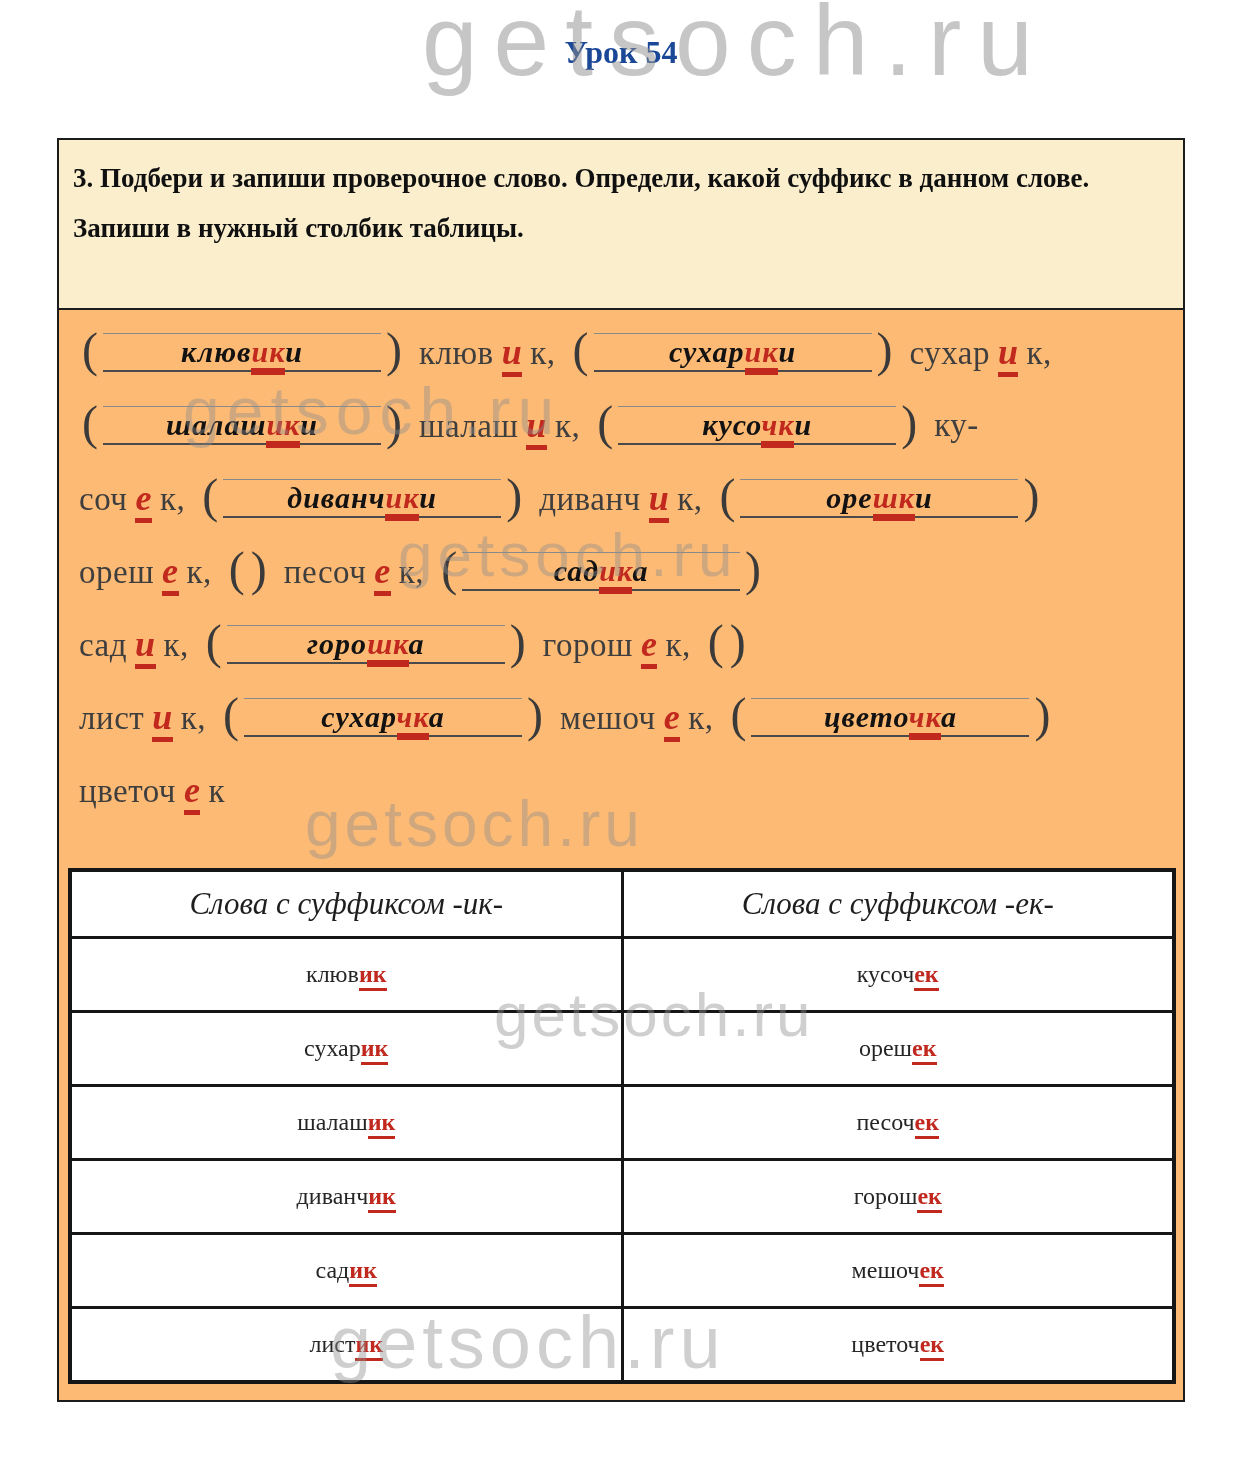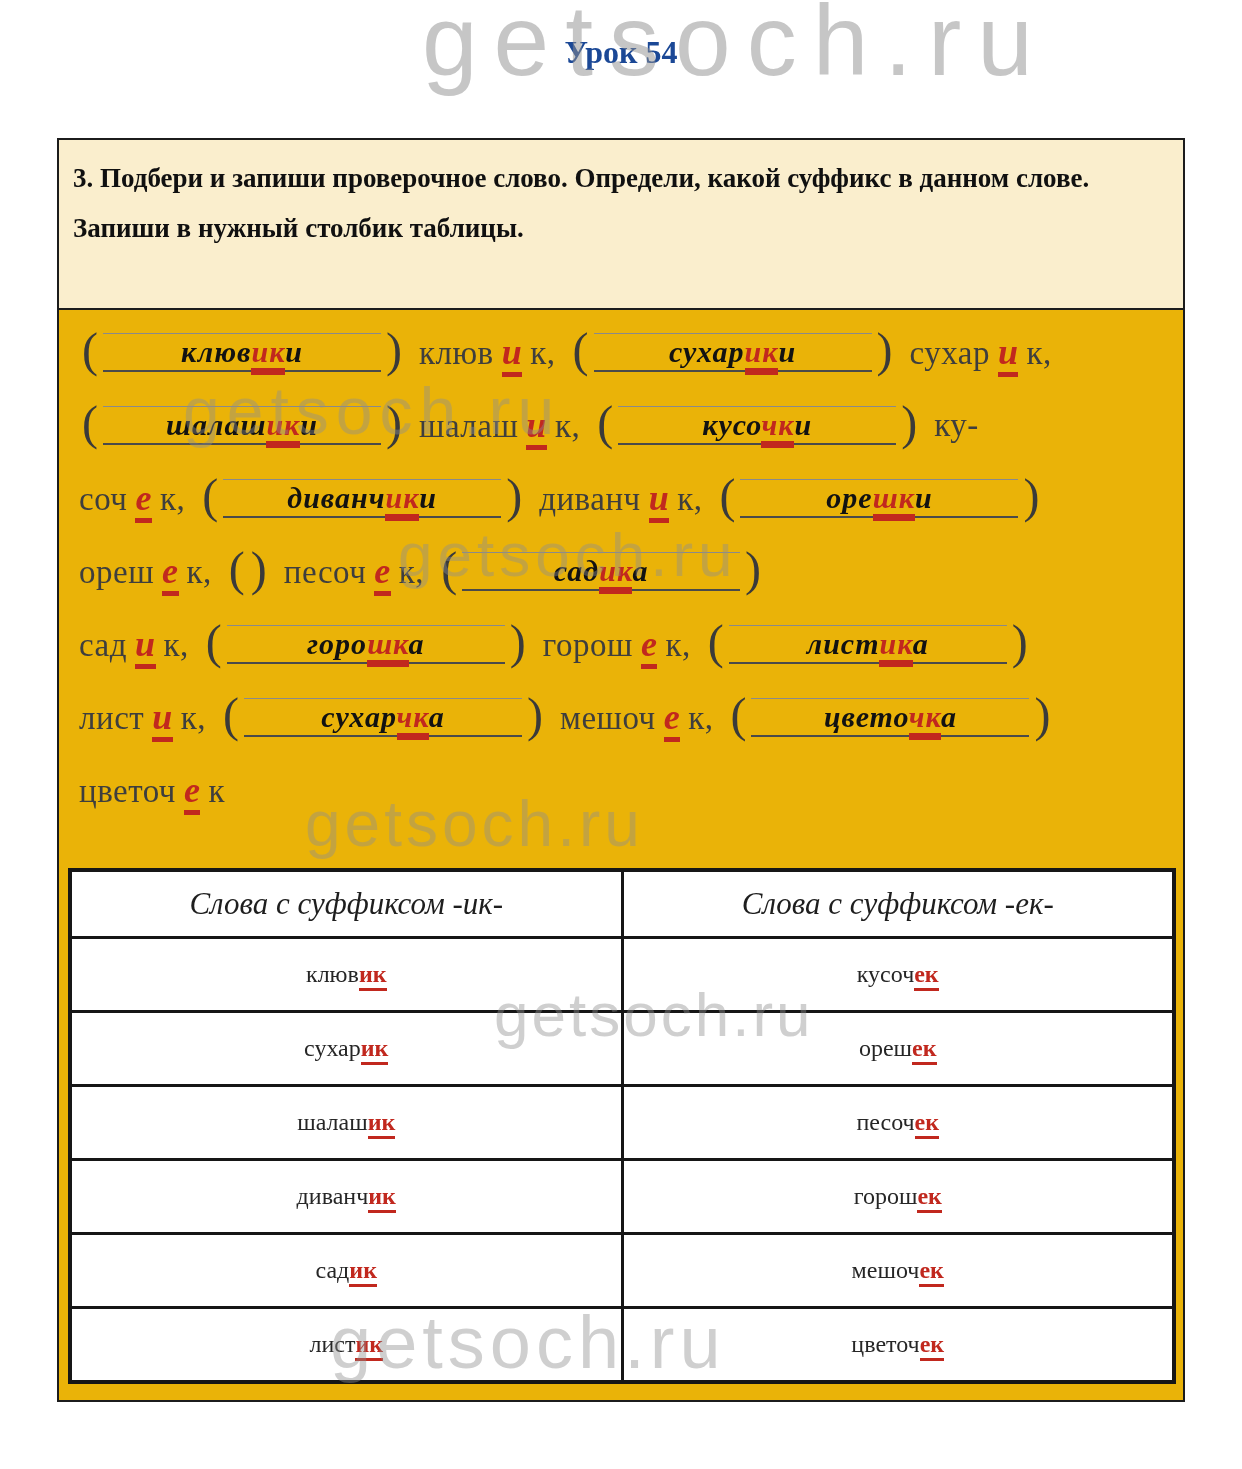--- a/index.html
+++ b/index.html
@@ -26,21 +26,21 @@
   .wm-5{left:494px;top:984px;font-size:62px;letter-spacing:3px}
   .wm-6{left:330px;top:1306px;font-size:74px;letter-spacing:5px}
 
   .title{
     position:absolute;top:34px;left:0;width:100%;text-align:center;margin:0;
     font-size:32px;font-weight:bold;color:var(--blue);z-index:20;
   }
 
   .frame{
     position:absolute;left:57px;top:138px;width:1128px;height:1264px;
-    border:2px solid var(--ink);background:#eab308;box-sizing:border-box;
+    border:2px solid var(--ink);background:#fdba74;box-sizing:border-box;
   }
 
   .task-box{
     background:var(--cream);border-bottom:2px solid var(--ink);
     height:170px;box-sizing:border-box;padding:13px 16px 0 14px;
   }
   .task-box p{margin:0;font-size:27px;font-weight:bold;color:#101010;line-height:50px;}
 
   .exercise{padding:6px 0 0 20px;}
   .ex-line{height:73px;display:flex;align-items:center;white-space:nowrap;}
@@ -154,21 +154,20 @@
         <div class="ex-line">
           <span class="tok plain"><span class="pl-seg">сад</span><span class="pl-seg red">и</span><span class="pl-seg">к,</span></span>
           <span class="tok blank-group">
             <span class="par">(</span>
             <span class="blank"><span class="ans-seg">горо</span><span class="ans-seg red">шк</span><span class="ans-seg">а</span></span>
             <span class="par">)</span>
           </span>
           <span class="tok plain"><span class="pl-seg">горош</span><span class="pl-seg red">е</span><span class="pl-seg">к,</span></span>
           <span class="tok blank-group">
             <span class="par">(</span>
-            <span class="blank"><span class="ans-seg">лист</span><span class="ans-seg red">ик</span><span class="ans-seg">а</span></span>
             <span class="par">)</span>
           </span>
         </div>
         <div class="ex-line">
           <span class="tok plain"><span class="pl-seg">лист</span><span class="pl-seg red">и</span><span class="pl-seg">к,</span></span>
           <span class="tok blank-group">
             <span class="par">(</span>
             <span class="blank"><span class="ans-seg">сухар</span><span class="ans-seg red">чк</span><span class="ans-seg">а</span></span>
             <span class="par">)</span>
           </span>

